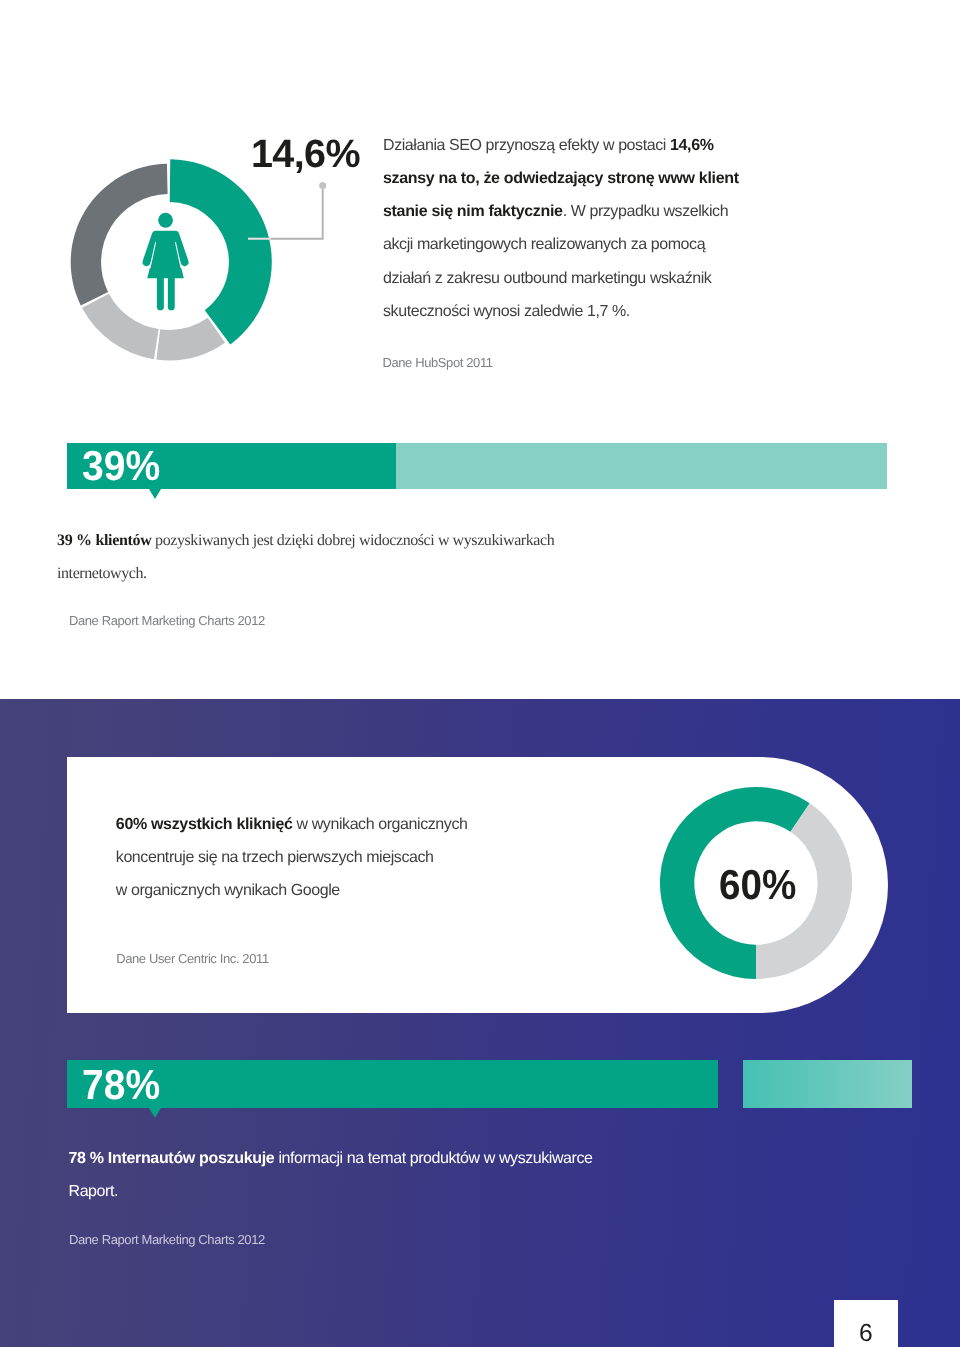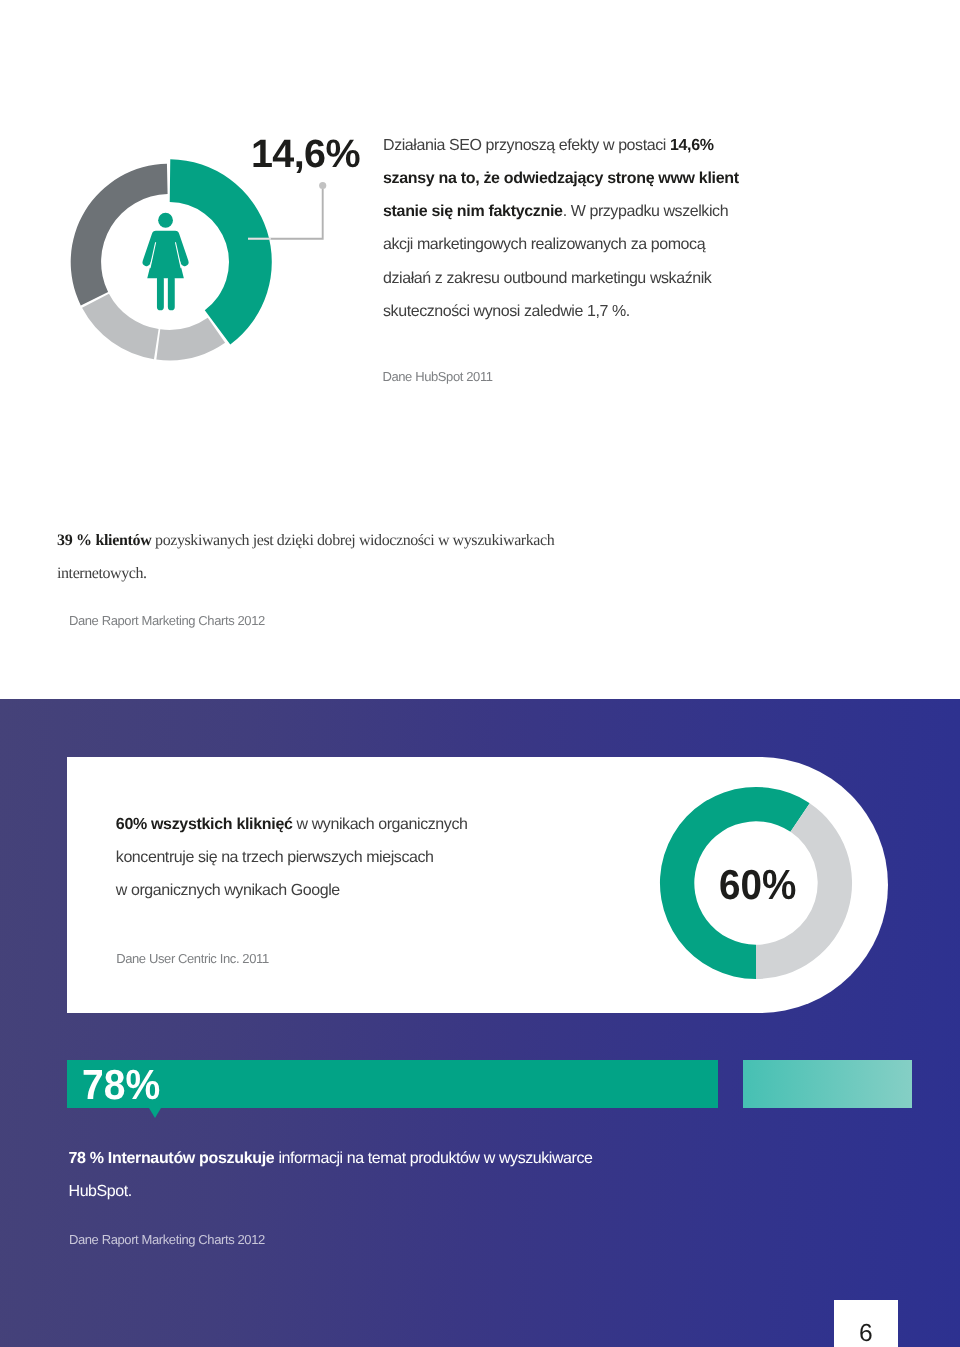--- a/index.html
+++ b/index.html
@@ -16,21 +16,21 @@
   #pct146{left:251px;top:97.5px;font-size:39.5px;letter-spacing:-0.62px;line-height:39.5px;}
   .leader{position:absolute;}
 
   .body-txt{position:absolute;color:#3f3f3f;font-size:16px;line-height:33.1px;
             letter-spacing:-0.42px;transform:translateZ(0);}
   .body-txt .line{white-space:nowrap;}
   #txt1{left:383px;top:92.2px;width:516px;}
   .b{font-weight:bold;color:#1d1d1b;letter-spacing:-0.32px;}
   .src{position:absolute;color:#7e8083;font-size:13px;letter-spacing:-0.39px;
        line-height:13px;white-space:nowrap;transform:translateZ(0);}
-  #src1{left:382.4px;top:333px;}
+  #src1{left:382.4px;top:319px;}
 
   
   .bar{position:absolute;height:46px;}
   .bar .fill{position:absolute;left:0;top:0;height:100%;background:#02a386;}
   .bar .rest{position:absolute;top:0;right:0;height:100%;background:#87d0c5;}
   .bar .label{position:absolute;left:15.4px;top:1.2px;color:#ffffff;font-weight:bold;
       font-size:42px;line-height:42px;transform:scaleX(0.93) translateZ(0);transform-origin:left top;}
   .bar .tri{position:absolute;top:100%;width:0;height:0;
        border-left:6px solid transparent;border-right:6px solid transparent;
        border-top:10px solid #02a386;}
@@ -116,20 +116,26 @@
   <div class="body-txt" id="txt1">
       <div class="line"><span>Działania SEO przynoszą efekty w postaci </span><span class="b">14,6%</span></div>
       <div class="line"><span class="b">szansy na to, że odwiedzający stronę www klient</span></div>
       <div class="line"><span class="b">stanie się nim faktycznie</span><span>. W przypadku wszelkich</span></div>
       <div class="line"><span>akcji marketingowych realizowanych za pomocą</span></div>
       <div class="line"><span>działań z zakresu outbound marketingu wskaźnik</span></div>
       <div class="line"><span>skuteczności wynosi zaledwie 1,7 %.</span></div>
     </div>
   <div class="src" id="src1">Dane HubSpot 2011</div>
 
+  <div class="bar" id="bar39">
+    <div class="fill"></div>
+    <div class="rest"></div>
+    <div class="label">39%</div>
+    <div class="tri"></div>
+  </div>
 
   <div class="body-txt" id="txt2">
       <div class="line"><span class="b">39 % klientów</span><span> pozyskiwanych jest dzięki dobrej widoczności w wyszukiwarkach</span></div>
       <div class="line"><span>internetowych.</span></div>
     </div>
   <div class="src" id="src2">Dane Raport Marketing Charts 2012</div>
 
   <div class="purple"></div>
 
   <div class="card"></div>
@@ -150,20 +156,20 @@
   <div class="pct-big" id="pct60">60%</div>
 
   <div class="bar" id="bar78">
     <div class="fill"></div>
     <div class="rest"></div>
     <div class="label">78%</div>
     <div class="tri"></div>
   </div>
   <div class="body-txt" id="txt4">
       <div class="line"><span class="b">78 % Internautów poszukuje</span><span> informacji na temat produktów w wyszukiwarce</span></div>
-      <div class="line"><span>HubSpot.</span></div>
+      <div class="line"><span>Raport.</span></div>
     </div>
   <div class="src" id="src4">Dane Raport Marketing Charts 2012</div>
 
   <div class="pagenum">
     <span>6</span>
   </div>
 </div>
 
 </body></html>

